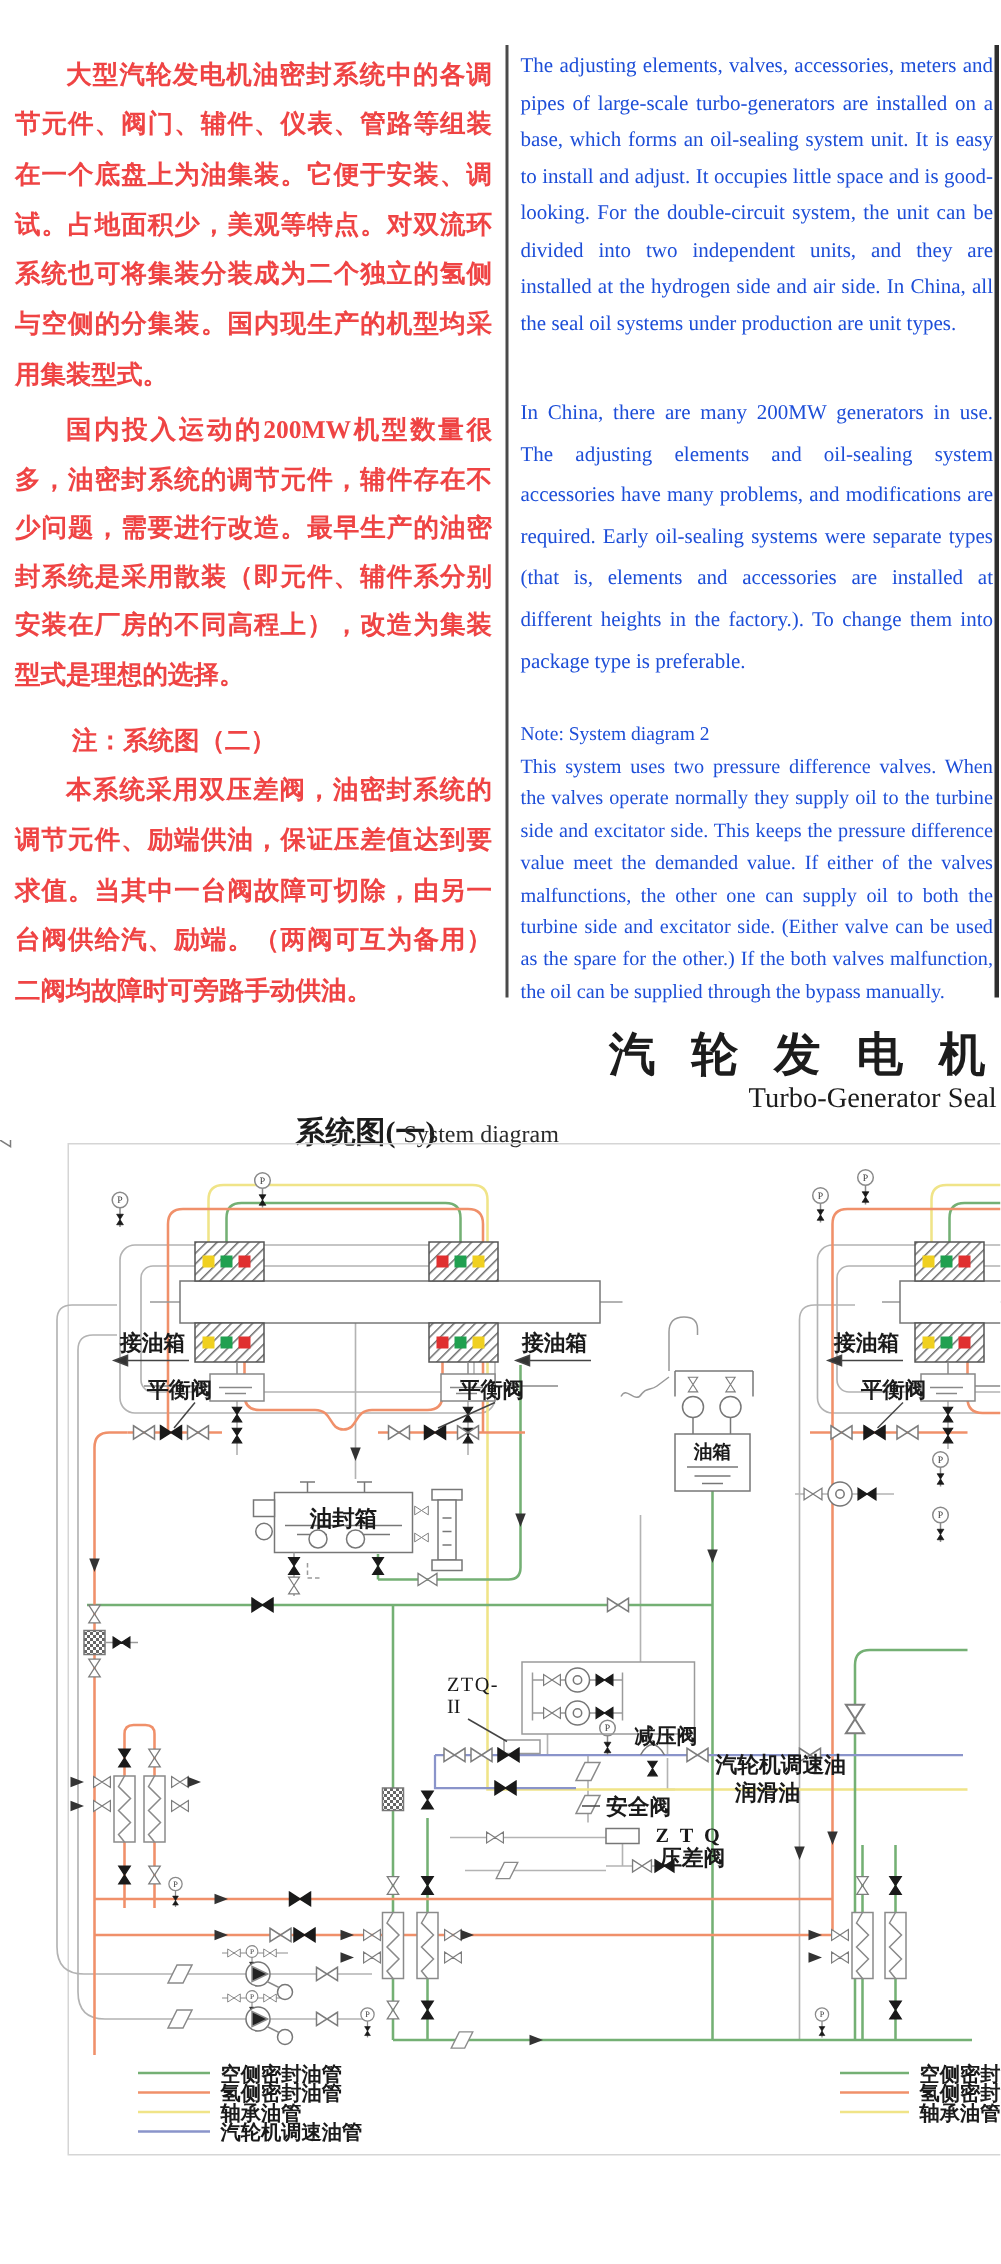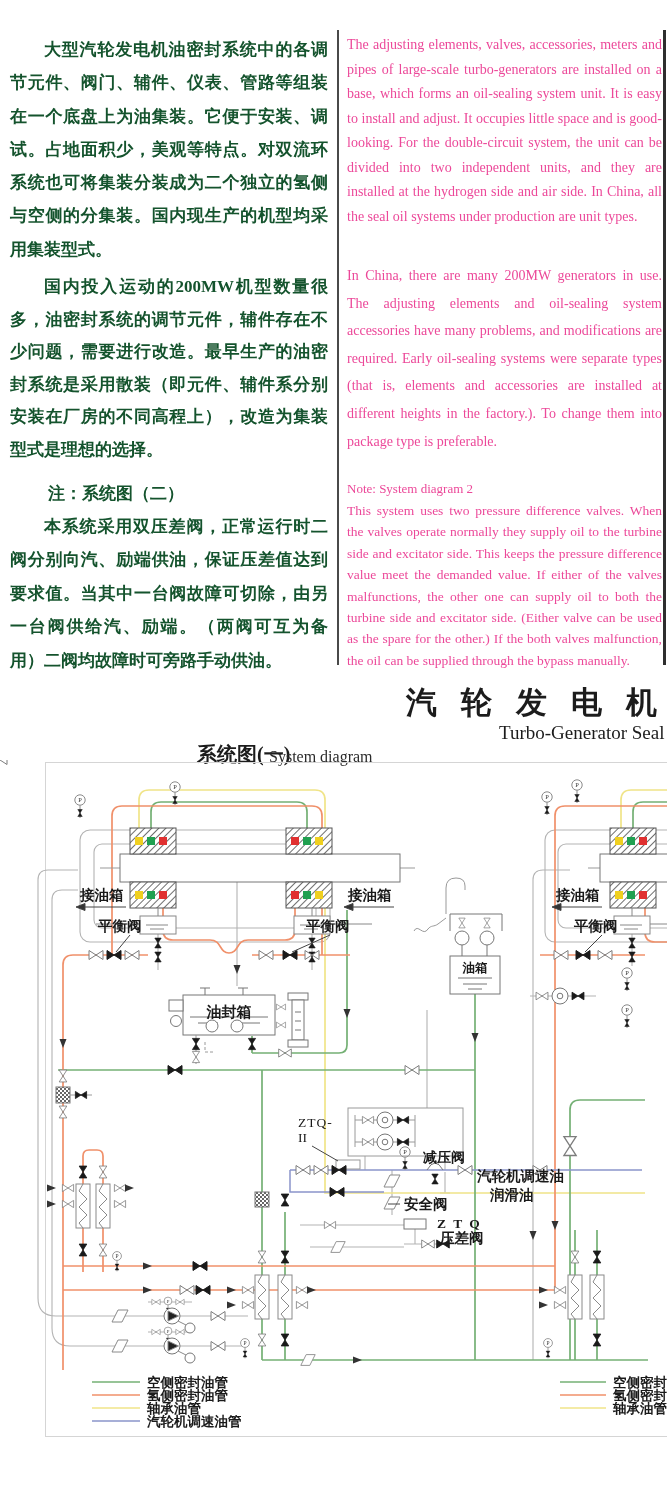--- a/index.html
+++ b/index.html
@@ -2,26 +2,26 @@
 <html><head>
 <meta charset="utf-8">
 <style>
   html,body{margin:0;padding:0;}
   body{
     width:667px;height:1509px;position:relative;background:#ffffff;
     font-family:"Liberation Serif","DejaVu Serif",serif;color:#111;
     overflow:hidden;
   }
   .para{position:absolute;margin:0;text-align:justify;}
-  .zh{left:10px;width:318px;font-size:17px;font-weight:600;color:#14532d;}
+  .zh{left:10px;width:318px;font-size:17px;font-weight:600;color:#ef4444;}
   .zh.p1{top:33px;line-height:33.3px;text-indent:2em;}
   .zh.p2{top:271px;line-height:32.6px;text-indent:2em;}
   .zh.noteT{top:477px;line-height:33px;padding-left:38px;text-align:left;}
   .zh.noteB{top:510px;line-height:33.4px;text-indent:2em;}
-  .en{left:347px;width:315px;font-size:14px;color:#ec4899;}
+  .en{left:347px;width:315px;font-size:14px;color:#1d4ed8;}
   .en.p1{top:33px;line-height:24.5px;}
   .en.p2{top:262px;line-height:27.6px;}
   .en.noteT{top:478px;line-height:21.4px;text-align:left;font-size:13px;}
   .en.noteB{top:500px;line-height:21.4px;font-size:13.5px;}
   .vrule{position:absolute;top:30px;height:635px;background:#4a4a4a;}
   .vrule.mid{left:337px;width:1.5px;}
   .vrule.right{left:663px;width:2.5px;background:#2e2e2e;}
   .title-zh{position:absolute;left:406px;top:682px;font-size:31px;font-weight:700;
     letter-spacing:24px;white-space:nowrap;color:#1c1c1c;}
   .title-en{position:absolute;left:499px;top:722px;font-size:19px;color:#1c1c1c;white-space:nowrap;}
@@ -30,21 +30,21 @@
   .diagram-wrap{position:absolute;left:0;top:760px;width:667px;height:702px;}
   svg text{font-family:"Liberation Serif","DejaVu Serif",serif;}
   .dlbl{font-weight:700;fill:#1a1a1a;}
 </style>
 </head>
 <body>
 
 <p class="para zh p1">大型汽轮发电机油密封系统中的各调节元件、阀门、辅件、仪表、管路等组装在一个底盘上为油集装。它便于安装、调试。占地面积少，美观等特点。对双流环系统也可将集装分装成为二个独立的氢侧与空侧的分集装。国内现生产的机型均采用集装型式。</p>
 <p class="para zh p2">国内投入运动的200MW机型数量很多，油密封系统的调节元件，辅件存在不少问题，需要进行改造。最早生产的油密封系统是采用散装（即元件、辅件系分别安装在厂房的不同高程上），改造为集装型式是理想的选择。</p>
 <p class="para zh noteT">注：系统图（二）</p>
-<p class="para zh noteB">本系统采用双压差阀，正常运行时二阀分别向汽、励端供油，保证压差值达到要求值。当其中一台阀故障可切除，由另一台阀供给汽、励端。（两阀可互为备用）二阀均故障时可旁路手动供油。</p>
+<p class="para zh noteB">本系统采用双压差阀，油密封系统的调节元件、励端供油，保证压差值达到要求值。当其中一台阀故障可切除，由另一台阀供给汽、励端。（两阀可互为备用）二阀均故障时可旁路手动供油。</p>
 
 <p class="para en p1">The adjusting elements, valves, accessories, meters and pipes of large-scale turbo-generators are installed on a base, which forms an oil-sealing system unit. It is easy to install and adjust. It occupies little space and is good-looking. For the double-circuit system, the unit can be divided into two independent units, and they are installed at the hydrogen side and air side. In China, all the seal oil systems under production are unit types.</p>
 <p class="para en p2">In China, there are many 200MW generators in use. The adjusting elements and oil-sealing system accessories have many problems, and modifications are required. Early oil-sealing systems were separate types (that is, elements and accessories are installed at different heights in the factory.). To change them into package type is preferable.</p>
 <p class="para en noteT">Note: System diagram 2</p>
 <p class="para en noteB">This system uses two pressure difference valves. When the valves operate normally they supply oil to the turbine side and excitator side. This keeps the pressure difference value meet the demanded value. If either of the valves malfunctions, the other one can supply oil to both the turbine side and excitator side. (Either valve can be used as the spare for the other.) If the both valves malfunction, the oil can be supplied through the bypass manually.</p>
 
 <div class="vrule mid"></div>
 <div class="vrule right"></div>
 
 <div class="title-zh">汽轮发电机</div>

